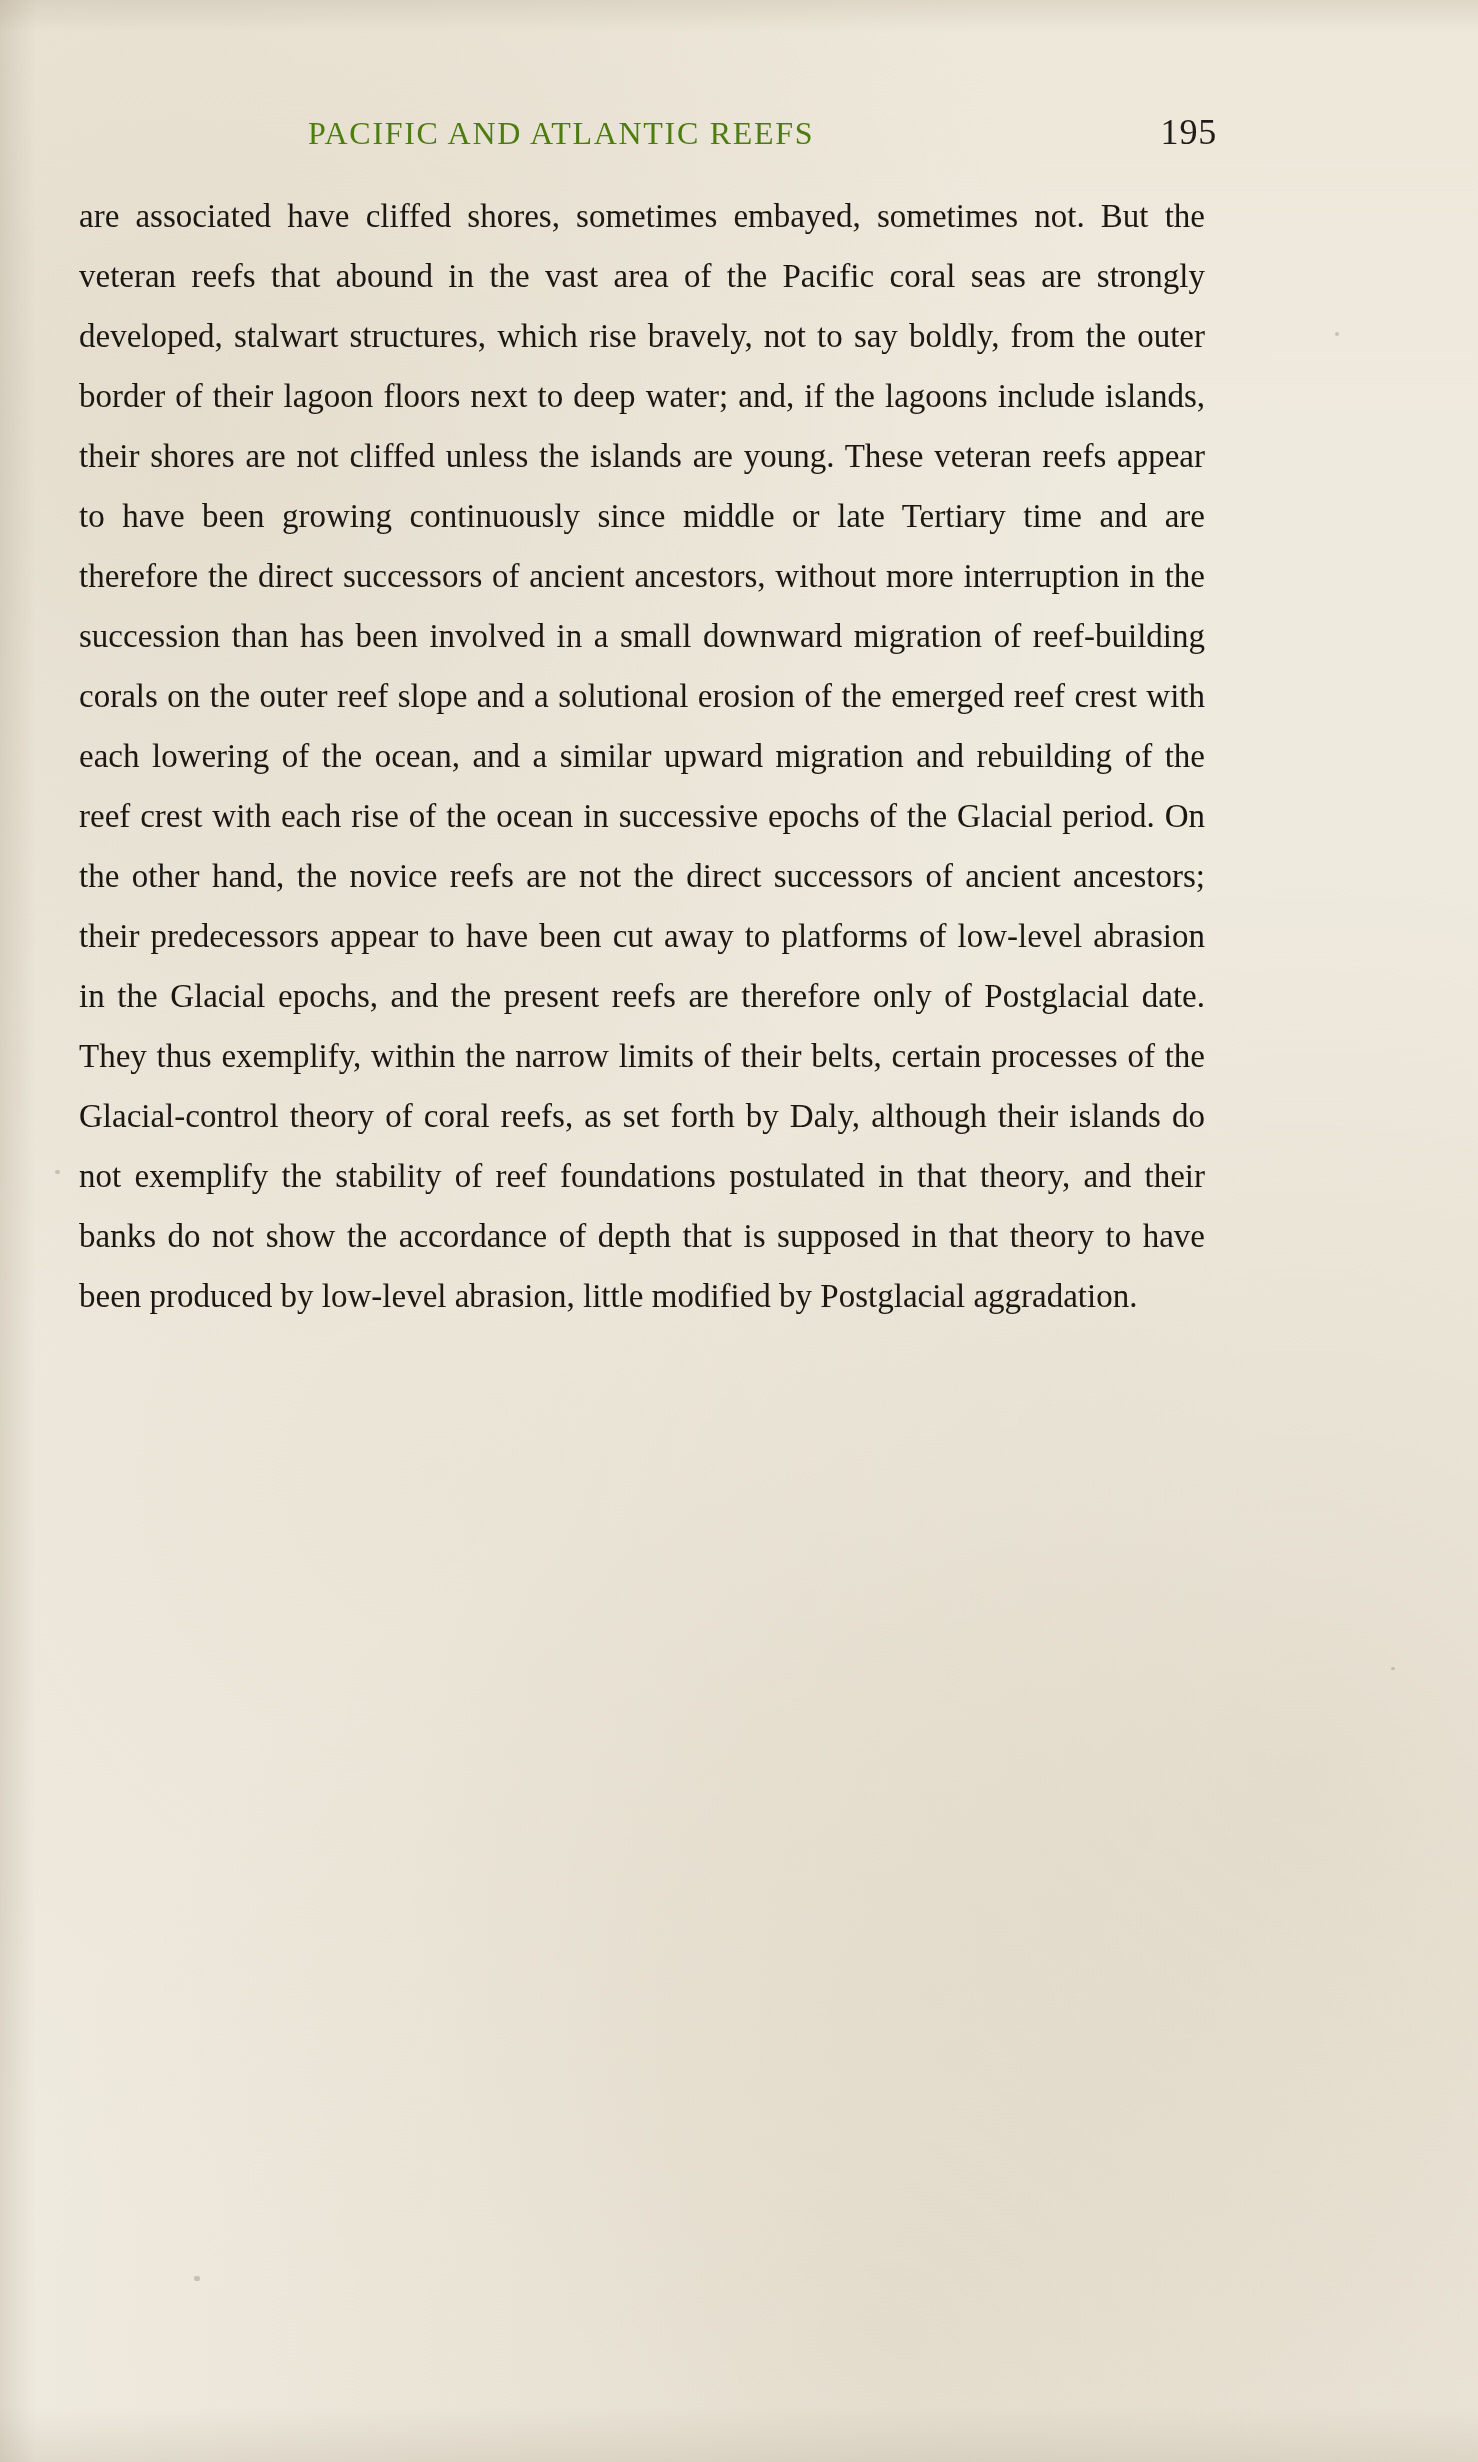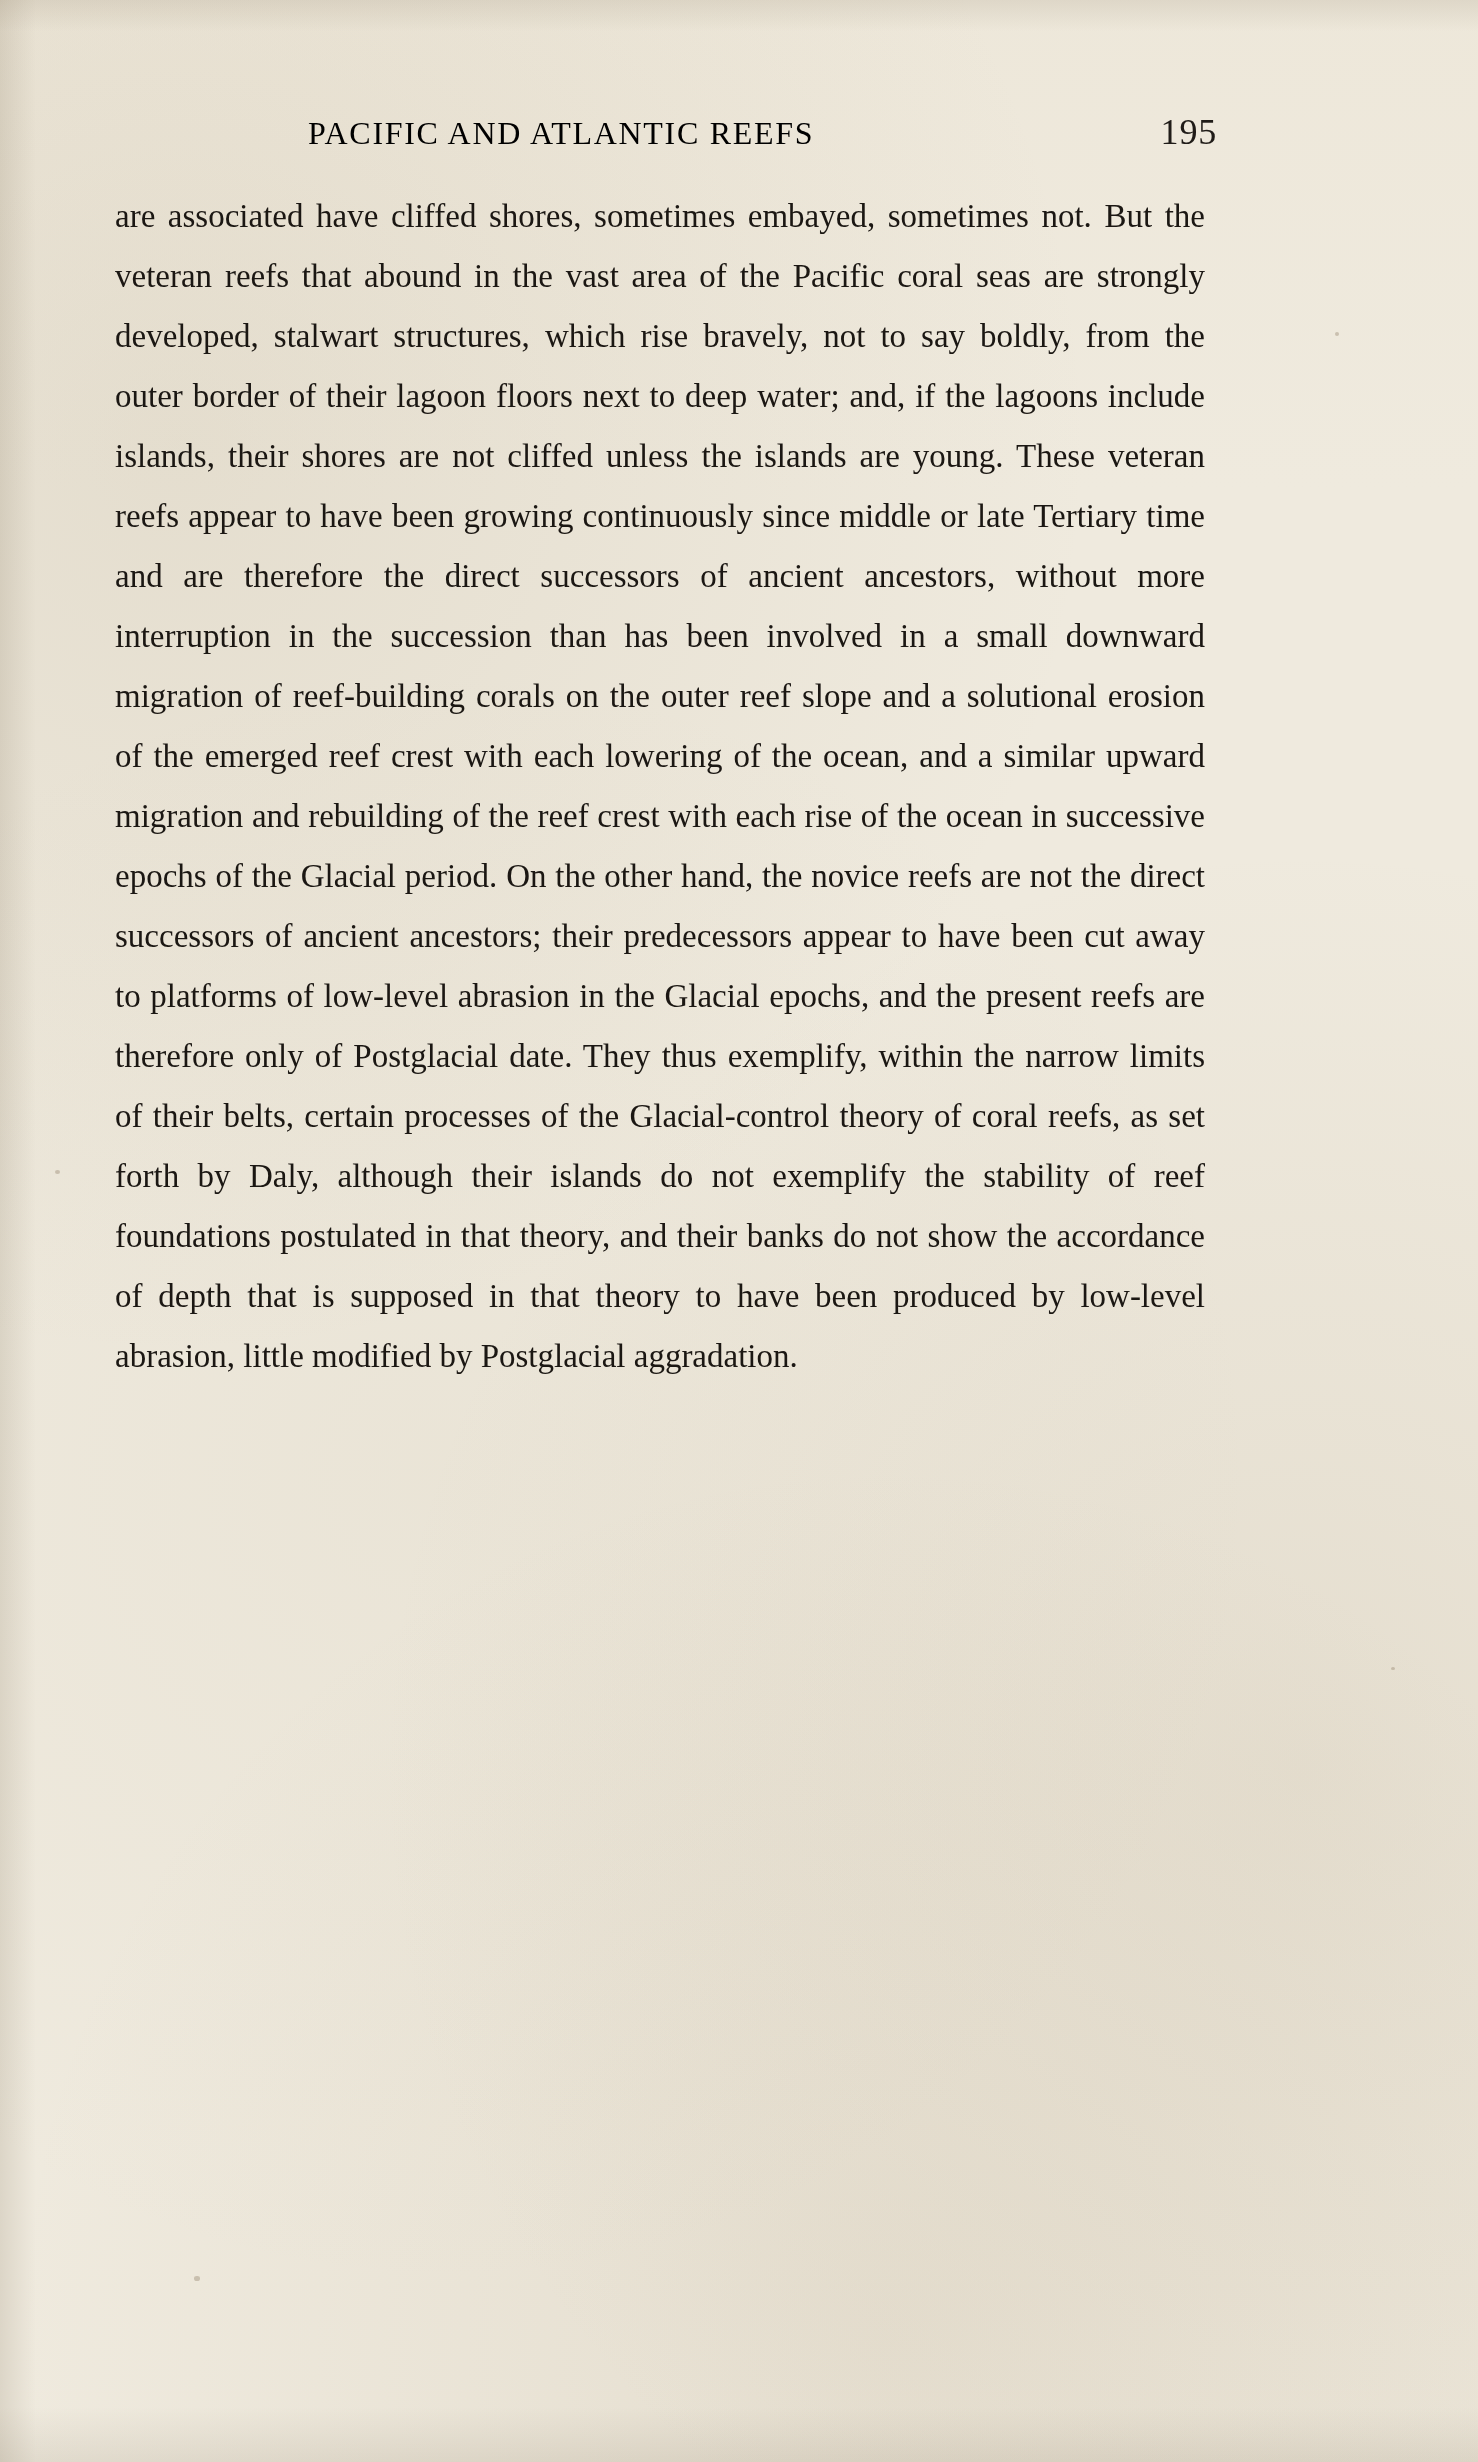--- a/index.html
+++ b/index.html
@@ -40,21 +40,21 @@
     display: flex;
     align-items: baseline;
     justify-content: space-between;
   }
   .running-head {
     font-size: 32px;
     letter-spacing: 1.7px;
     font-variant: small-caps;
     text-transform: uppercase;
     white-space: nowrap;
-    color: #000000;
+    color: #4d7c0f;
   }
   .folio {
     font-size: 36px;
     letter-spacing: 0.8px;
     color: #201c18;
     font-family: "Liberation Serif", serif;
   }
   .body-text {
     position: absolute;
     top: 186px;
@@ -67,21 +67,20 @@
     hyphens: manual;
   }
   .body-text p {
     margin: 0;
     text-indent: 0;
   }
   
   .body-text p:last-child {
     text-align: justify;
     text-align-last: left;
-    margin-left: 36px;
   }
   .edge-shadow-left {
     position: absolute;
     top: 0;
     left: 0;
     width: 36px;
     height: 100%;
     background: linear-gradient(90deg, rgba(120,105,80,0.16) 0%, rgba(120,105,80,0) 100%);
     pointer-events: none;
   }

